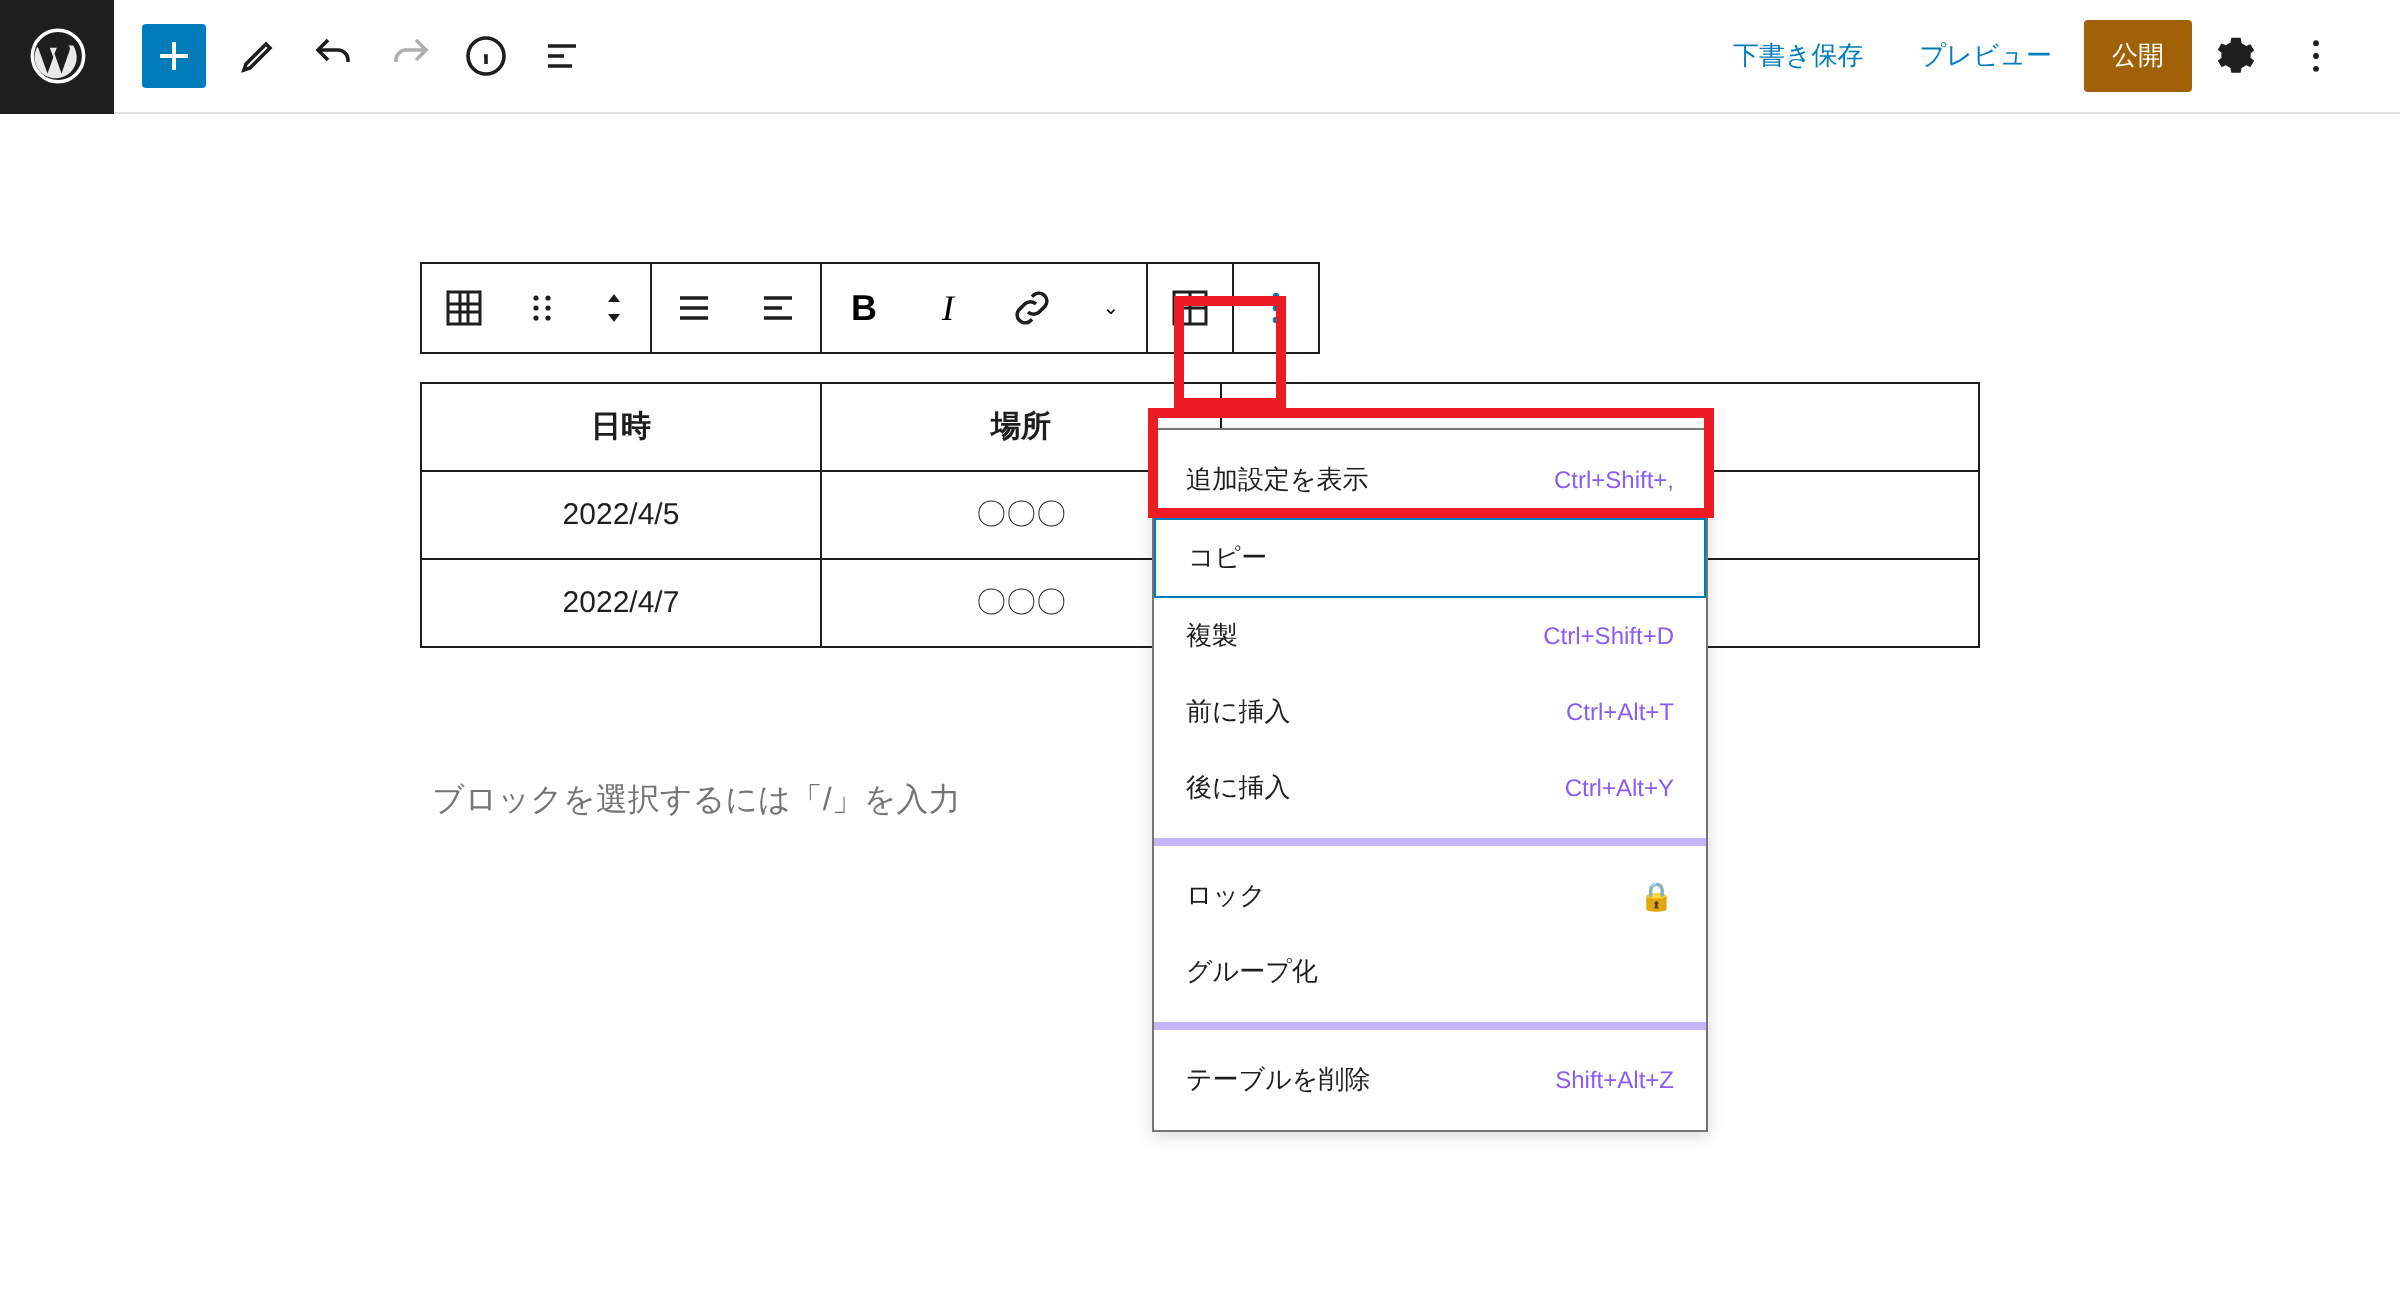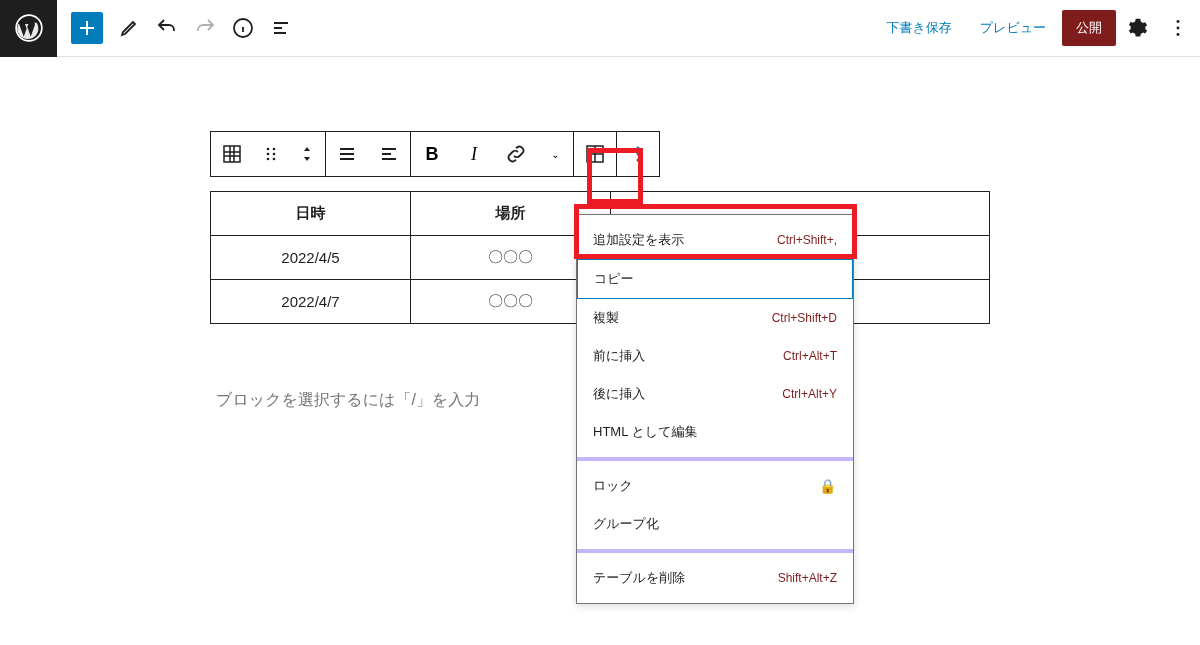--- a/index.html
+++ b/index.html
@@ -8,23 +8,23 @@
 
 .top-bar { height: 57px; border-bottom: 1px solid #e0e0e0; display: flex; align-items: center; justify-content: space-between; }
 .top-left { display: flex; align-items: center; height: 100%; }
 .wp-logo { width: 57px; height: 57px; background: #1e1e1e; display: flex; align-items: center; justify-content: center; }
 .wp-logo svg { width: 28px; height: 28px; }
 .top-tools { display: flex; align-items: center; gap: 2px; padding-left: 8px; }
 .tool-btn { width: 36px; height: 36px; display: flex; align-items: center; justify-content: center; background: none; border: none; cursor: pointer; border-radius: 2px; }
 .tool-btn svg { width: 24px; height: 24px; }
 .add-btn { background: #007cba; border-radius: 2px; width: 32px; height: 32px; margin: 0 6px; }
 .add-btn svg { fill: #fff; }
-.top-right { display: flex; align-items: center; gap: 4px; padding-right: 4px; }
+.top-right { display: flex; align-items: center; gap: 4px; padding-right: 24px; }
 .link-btn { color: #007cba; background: none; border: none; font-size: 13px; padding: 8px 12px; cursor: pointer; }
-.publish-btn { background: #7f1d1d; color: #fff; border: none; font-size: 13px; padding: 9px 14px; cursor: pointer; border-radius: 2px; }
+.publish-btn { background: #a16207; color: #fff; border: none; font-size: 13px; padding: 9px 14px; cursor: pointer; border-radius: 2px; }
 .icon-btn { width: 36px; height: 36px; display: flex; align-items: center; justify-content: center; background: none; border: none; cursor: pointer; }
 
 
 .editor { padding-top: 70px; position: relative; }
 .content { max-width: 780px; margin: 0 auto; position: relative; }
 .title { font-size: 36px; font-weight: 400; color: #757575; padding: 0 6px; }
 
 
 .block-toolbar { display: inline-flex; border: 1px solid #1e1e1e; background: #fff; margin-top: 4px; margin-bottom: 8px; }
 .bt-group { display: flex; border-right: 1px solid #1e1e1e; }
@@ -45,21 +45,21 @@
 .caption { text-align: center; color: #757575; font-size: 13px; margin-top: 6px; width: 780px; }
 
 .hint { color: #757575; font-size: 16px; margin-top: 42px; padding-left: 6px; }
 
 
 .dropdown { position: absolute; top: 214px; left: 576px; width: 278px; background: #fff; border: 1px solid #757575; box-shadow: 0 2px 8px rgba(0,0,0,0.15); }
 .dd-section { padding: 6px 0; }
 .dd-section + .dd-section { border-top: 4px solid #c4b5fd; }
 .dd-item { display: flex; justify-content: space-between; align-items: center; padding: 10px 16px; font-size: 13px; cursor: pointer; }
 .dd-item.selected { border: 1.5px solid #007cba; align-items: center; }
-.dd-shortcut { color: #7f1d1d; font-size: 12px; }
+.dd-shortcut { color: #8b5cf6; font-size: 12px; }
 .dd-icon { font-size: 14px; }
 
 
 .red-box { position: absolute; border: 5px solid #ed1c24; pointer-events: none; z-index: 50; }
 .red1 { top: 148px; left: 587px; width: 56px; height: 56px; }
 .red2 { top: 204px; left: 574px; width: 283px; height: 55px; }
 
 .disabled { opacity: 0.35; }
 </style>
 </head>
@@ -237,23 +237,20 @@
         <span class="dd-shortcut">Ctrl+Shift+D</span>
       </div>
       <div class="dd-item">
         <span>前に挿入</span>
         <span class="dd-shortcut">Ctrl+Alt+T</span>
       </div>
       <div class="dd-item">
         <span>後に挿入</span>
         <span class="dd-shortcut">Ctrl+Alt+Y</span>
       </div>
-      <div class="dd-item">
-        <span>HTML として編集</span>
-      </div>
     </div>
   <div class="dd-section" id="dd-sec-1">
       <div class="dd-item">
         <span>ロック</span>
         <span class="dd-icon">🔒</span>
       </div>
       <div class="dd-item">
         <span>グループ化</span>
       </div>
     </div>

